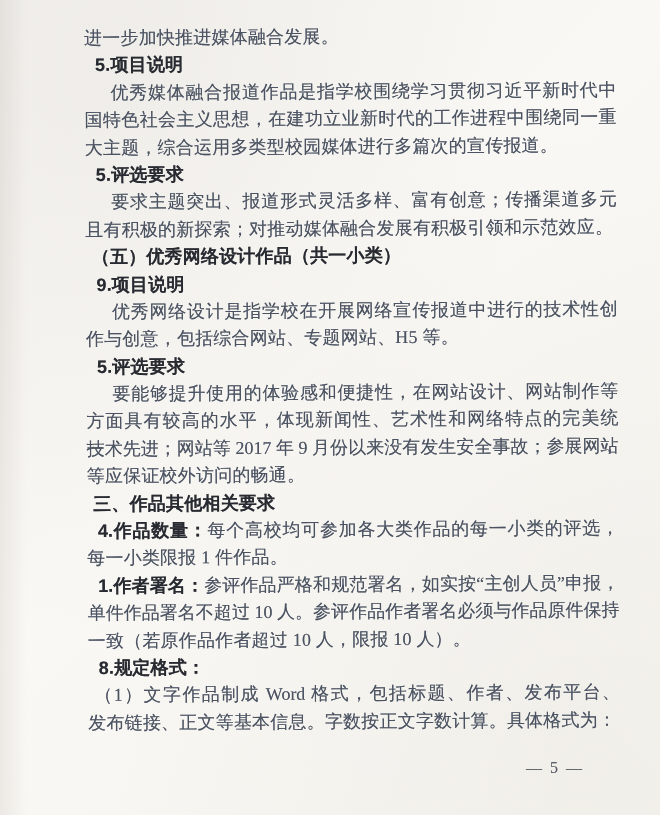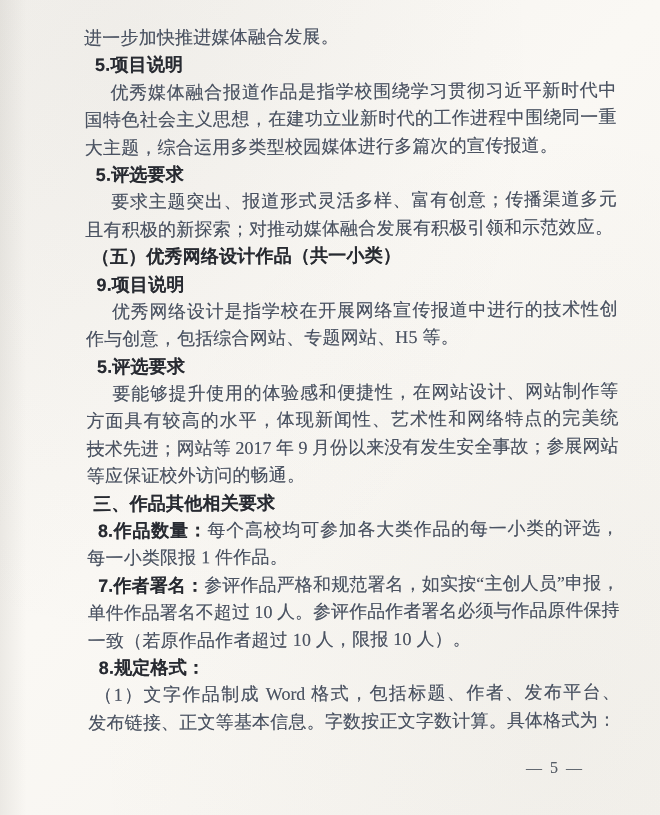--- a/index.html
+++ b/index.html
@@ -52,23 +52,23 @@
       <div class="line" style="padding-left: 0.35em;"><span class="b">（五）优秀网络设计作品（共一小类）</span></div>
       <div class="line" style="padding-left: 0.6em;"><span class="b">9.项目说明</span></div>
       <div class="line j" style="padding-left: 1.45em;"><span>优秀网络设计是指学校在开展网络宣传报道中进行的技术性创</span></div>
       <div class="line" style="padding-left: 0em;"><span>作与创意，包括综合网站、专题网站、H5 等。</span></div>
       <div class="line" style="padding-left: 0.6em;"><span class="b">5.评选要求</span></div>
       <div class="line j" style="padding-left: 1.45em;"><span>要能够提升使用的体验感和便捷性，在网站设计、网站制作等</span></div>
       <div class="line j" style="padding-left: 0em;"><span>方面具有较高的水平，体现新闻性、艺术性和网络特点的完美统一，</span></div>
       <div class="line j" style="padding-left: 0em;"><span>技术先进；网站等 2017 年 9 月份以来没有发生安全事故；参展网站</span></div>
       <div class="line" style="padding-left: 0em;"><span>等应保证校外访问的畅通。</span></div>
       <div class="line" style="padding-left: 0.35em;"><span class="b">三、作品其他相关要求</span></div>
-      <div class="line j" style="padding-left: 0.6em;"><span class="b">8.作品数量：</span><span>每个高校均可参加各大类作品的每一小类的评选，</span></div>
+      <div class="line j" style="padding-left: 0.6em;"><span class="b">4.作品数量：</span><span>每个高校均可参加各大类作品的每一小类的评选，</span></div>
       <div class="line" style="padding-left: 0em;"><span>每一小类限报 1 件作品。</span></div>
-      <div class="line j" style="padding-left: 0.6em;"><span class="b">7.作者署名：</span><span>参评作品严格和规范署名，如实按“主创人员”申报，</span></div>
+      <div class="line j" style="padding-left: 0.6em;"><span class="b">1.作者署名：</span><span>参评作品严格和规范署名，如实按“主创人员”申报，</span></div>
       <div class="line j" style="padding-left: 0em;"><span>单件作品署名不超过 10 人。参评作品作者署名必须与作品原件保持</span></div>
       <div class="line" style="padding-left: 0em;"><span>一致（若原作品作者超过 10 人，限报 10 人）。</span></div>
       <div class="line" style="padding-left: 0.6em;"><span class="b">8.规定格式：</span></div>
       <div class="line j" style="padding-left: 0.35em;"><span>（1）文字作品制成 Word 格式，包括标题、作者、发布平台、</span></div>
       <div class="line" style="padding-left: 0em;"><span>发布链接、正文等基本信息。字数按正文字数计算。具体格式为：</span></div>
     </div>
   <div class="footer">— 5 —</div>
 </div>
 
 </body></html>

